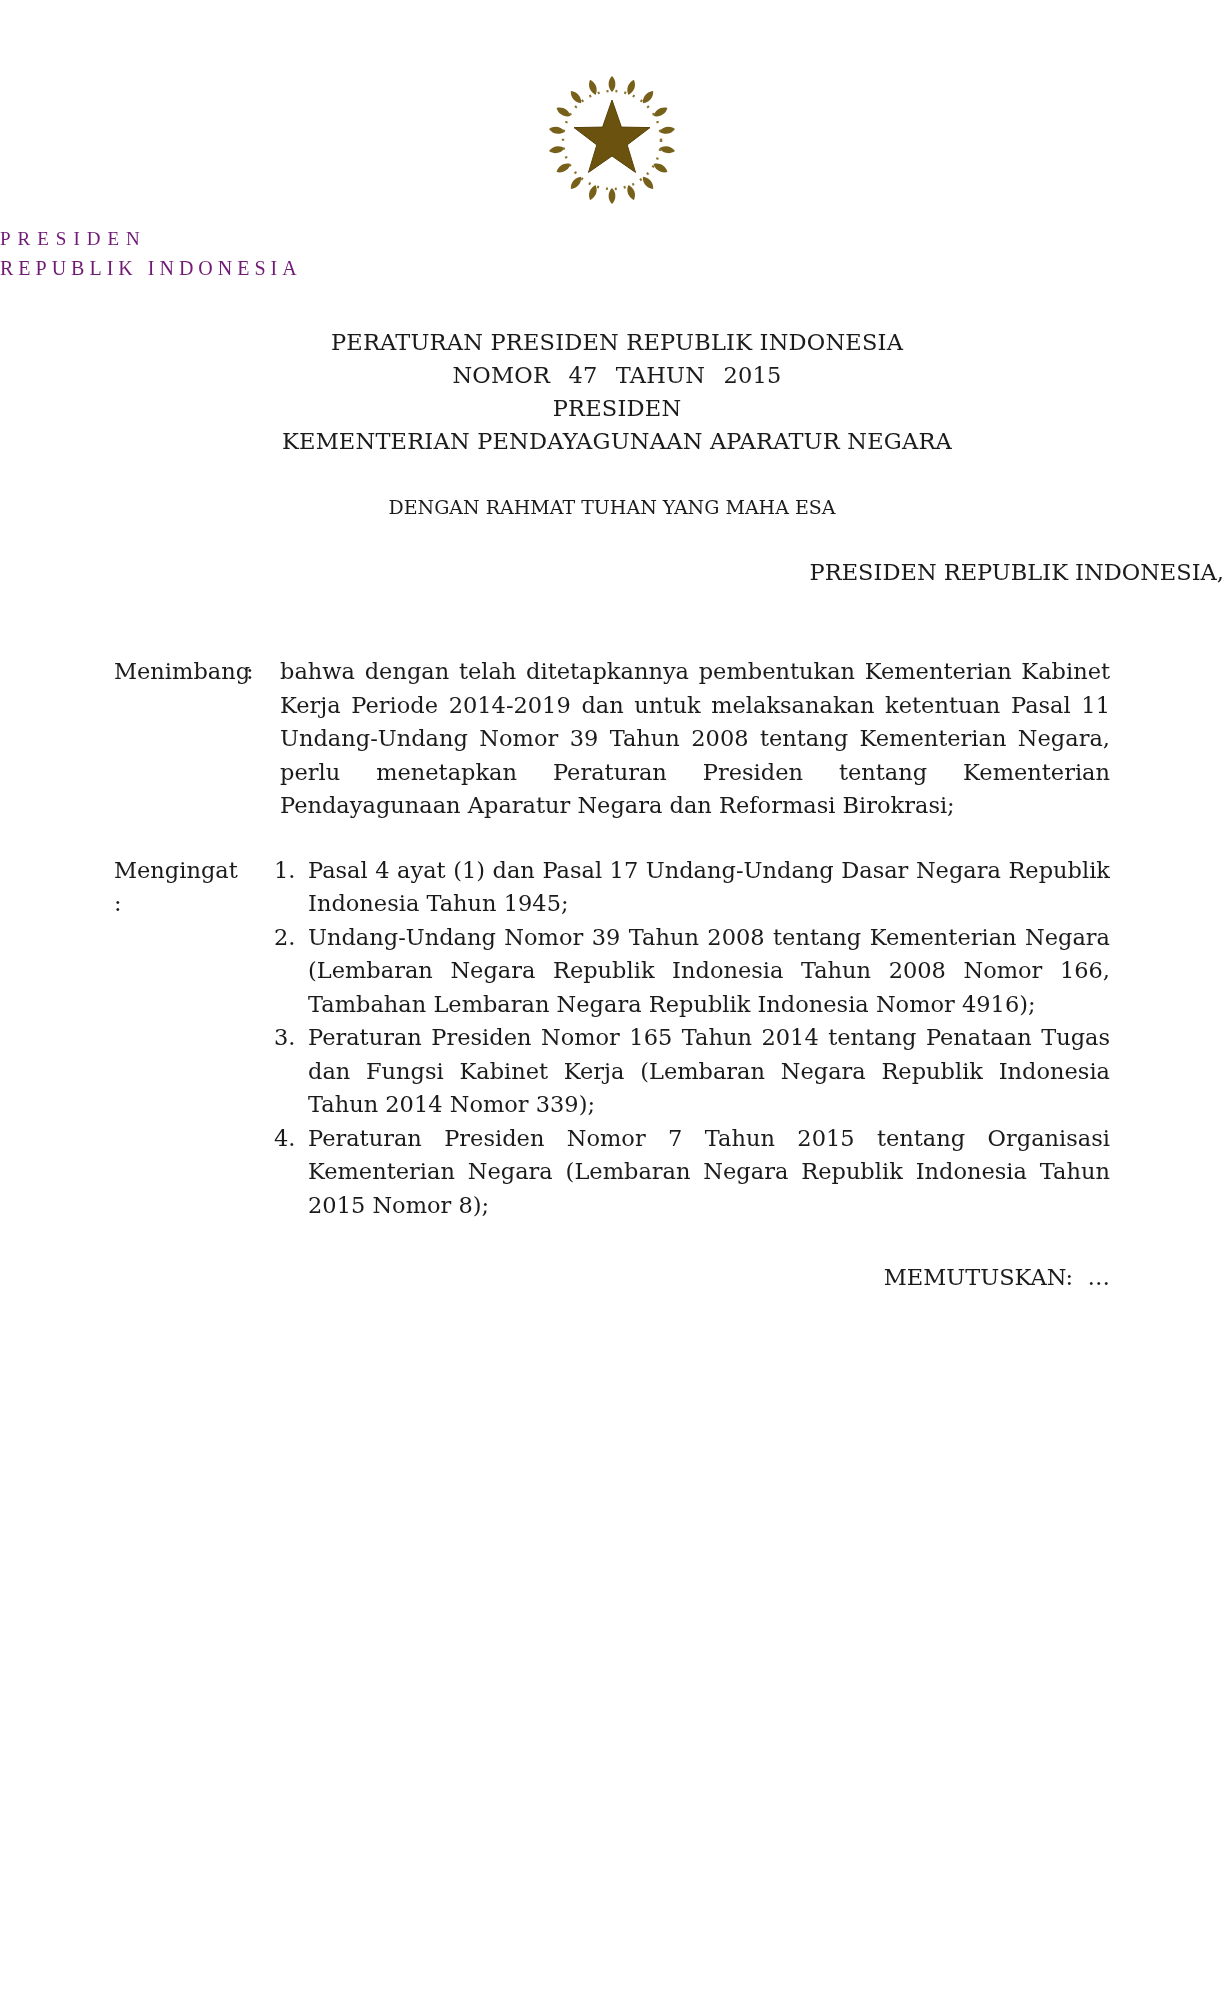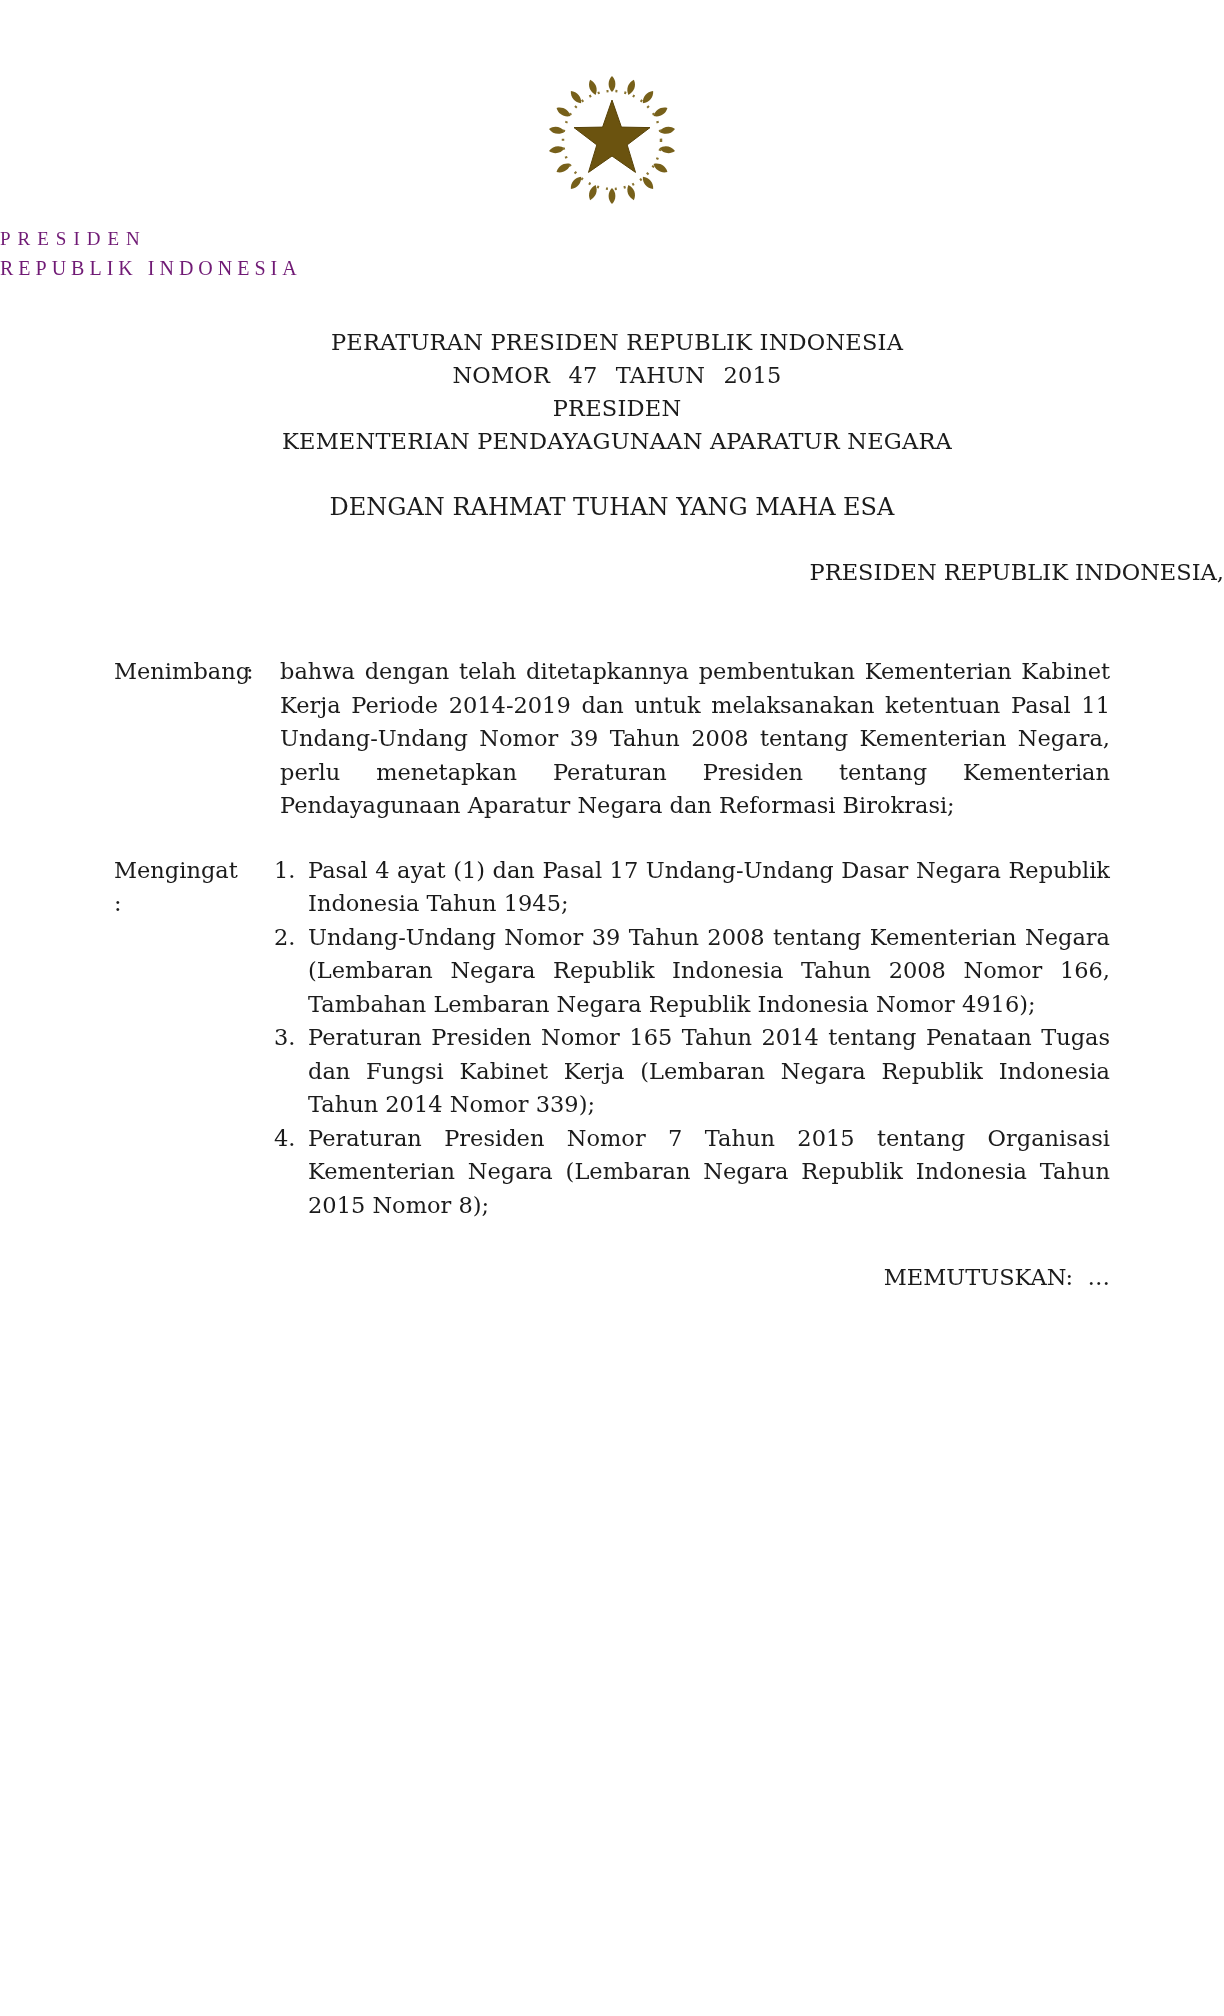--- a/index.html
+++ b/index.html
@@ -32,21 +32,21 @@
   .title-block {
     text-align: center;
     margin-top: 46px;
     font-size: 22.5px;
     line-height: 33px;
     letter-spacing: 0.2px;
     padding-left: 10px;
   }
   .title-line.spaced { word-spacing: 11px; }
 
-  .invocation { text-align: center; margin-top: 33px; font-size: 24px; line-height: 33px; }
+  .invocation { text-align: center; margin-top: 33px; font-size: 19px; line-height: 33px; }
   .authority  { text-align: right; margin-top: 32px; font-size: 22.5px; line-height: 33px; }
 
   
   .body-block {
     margin: 66px 114px 0 114px;
     font-size: 22.5px;
     line-height: 33.5px;
   }
   .clause-row {
     display: grid;

